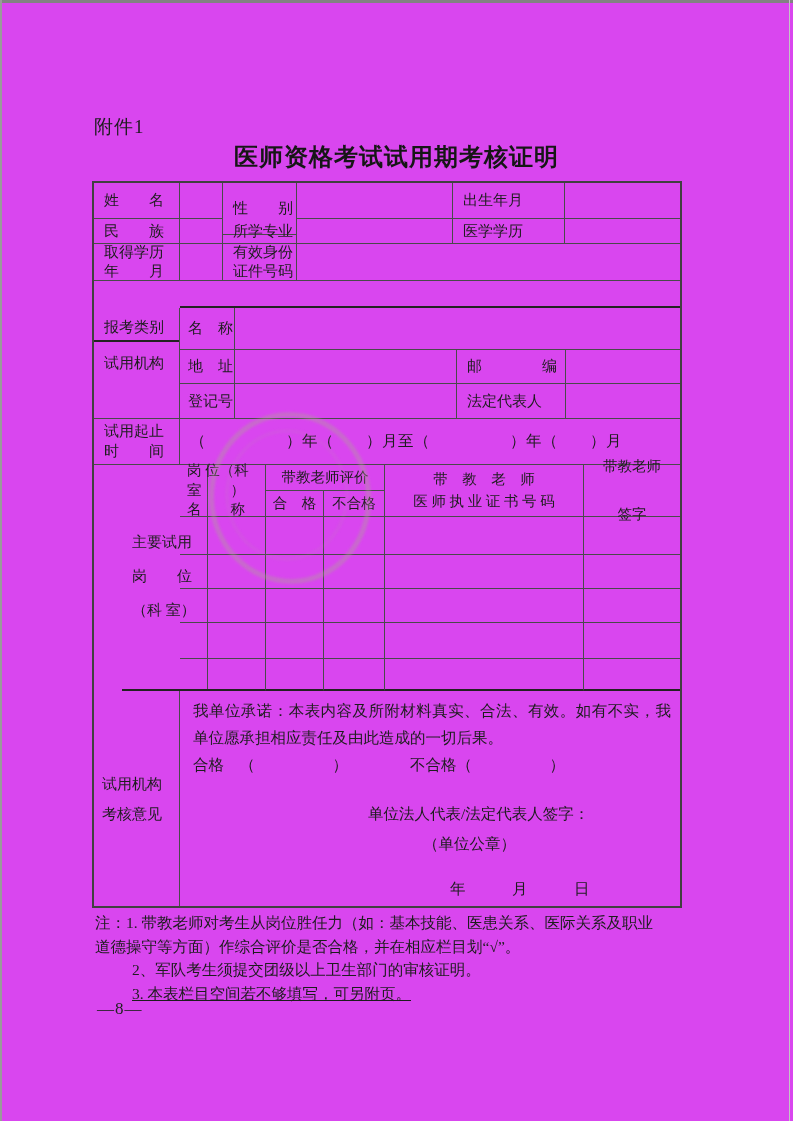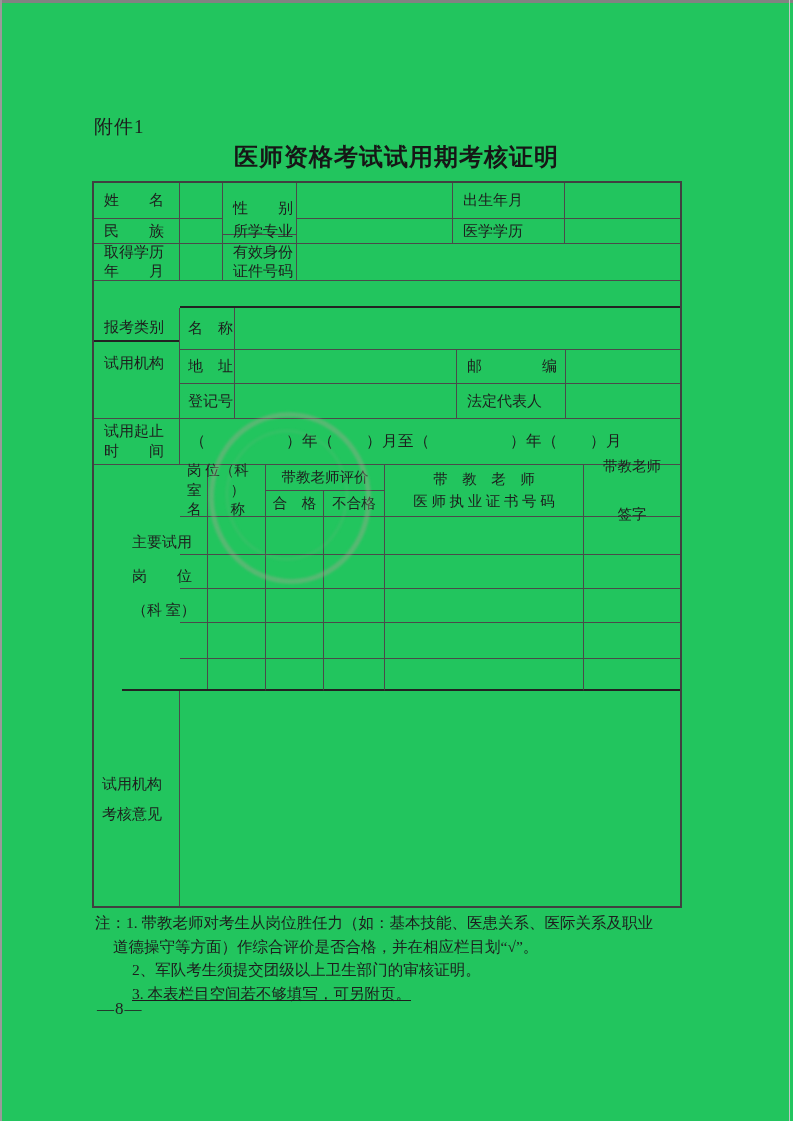--- a/index.html
+++ b/index.html
@@ -4,21 +4,21 @@
 <style>
   html,body{margin:0;padding:0;}
   body{
     width:793px;height:1121px;
     background:#ffffff;
     font-family:"Liberation Serif","DejaVu Serif",serif;
     color:#222222;
     position:relative;
     overflow:hidden;
   }
-  .page{position:absolute;left:0;top:0;width:793px;height:1121px;background:#22c55e;}
+  .page{position:absolute;left:0;top:0;width:793px;height:1121px;background:#d946ef;}
   
   .edge-top{position:absolute;left:0;top:0;width:793px;height:3px;background:#828282;}
   .edge-left{position:absolute;left:0;top:0;width:2px;height:1121px;background:#9a9a9a;}
   .edge-right{position:absolute;left:789px;top:0;width:1px;height:1121px;background:#c4c4c4;}
 
   .attachment{position:absolute;left:94px;top:114px;font-size:19px;letter-spacing:1px;color:#1c1c1c;}
   .doc-title{position:absolute;left:0;top:141px;width:793px;text-align:center;
     font-size:24px;font-weight:bold;letter-spacing:1px;color:#161616;}
 
   .form-table{position:absolute;left:92px;top:181px;width:590px;height:727px;
@@ -37,21 +37,21 @@
 
   .review-content{position:absolute;box-sizing:border-box;}
   .review-p{position:absolute;left:13px;top:7px;width:478px;font-size:15.5px;line-height:26.5px;text-align:justify;}
   .review-passfail{position:absolute;left:13px;top:64px;font-size:15.5px;}
   .review-sign{position:absolute;left:188px;top:113px;font-size:15.5px;}
   .review-seal{position:absolute;left:243px;top:143px;font-size:15.5px;}
   .review-date{position:absolute;left:270px;top:188px;font-size:15.5px;}
 
   .notes{position:absolute;left:95px;top:911px;width:620px;font-size:15.5px;line-height:23.5px;color:#1d1d1d;}
   .note-l1{margin-left:0;}
-  .note-l2{margin-left:18px;}
+  .note-l2{}
   .note-l3{margin-left:37px;}
   .note-l4{margin-left:37px;text-decoration:underline;}
 
   .page-num{position:absolute;left:97px;top:999px;font-size:17px;letter-spacing:1px;}
 
   .stamp{position:absolute;left:209px;top:412px;width:152px;height:162px;border-radius:50%;
     border:5px solid rgba(174,163,148,0.38);filter:blur(1.3px);transform:rotate(-7deg);
     pointer-events:none;z-index:5;}
   .stamp-inner{position:absolute;left:226px;top:430px;width:118px;height:126px;border-radius:50%;
     border:2px solid rgba(180,170,155,0.18);filter:blur(1.5px);pointer-events:none;z-index:5;}
@@ -164,20 +164,27 @@
     <div class="c br bb2" style="left:86px;top:476px;width:86px;height:32px;"></div>
     <div class="c br bb2" style="left:172px;top:476px;width:58px;height:32px;"></div>
     <div class="c br bb2" style="left:230px;top:476px;width:61px;height:32px;"></div>
     <div class="c br bb2" style="left:291px;top:476px;width:199px;height:32px;"></div>
     <div class="c bb2" style="left:490px;top:476px;width:96px;height:32px;"></div>
 
     <div class="c ctr2 br" style="left:0;top:508px;width:86px;height:215px;align-items:flex-start;padding-left:8px;line-height:2.0;">
       <span>试用机构</span>
       <span>考核意见</span>
     </div>
+    <div class="c review-content" style="left:86px;top:508px;width:500px;height:215px;">
+      <div class="review-p">我单位承诺：本表内容及所附材料真实、合法、有效。如有不实，我单位愿承担相应责任及由此造成的一切后果。</div>
+      <div class="review-passfail">合格　（　　　　　）　　　　不合格（　　　　　）</div>
+      <div class="review-sign">单位法人代表/法定代表人签字：</div>
+      <div class="review-seal">（单位公章）</div>
+      <div class="review-date">年　　　月　　　日</div>
+    </div>
   </div>
 
   <div class="stamp"></div>
   <div class="stamp-inner"></div>
 
   <div class="notes">
     <div class="note-l1">注：1. 带教老师对考生从岗位胜任力（如：基本技能、医患关系、医际关系及职业</div>
     <div class="note-l2">道德操守等方面）作综合评价是否合格，并在相应栏目划“√”。</div>
     <div class="note-l3">2、军队考生须提交团级以上卫生部门的审核证明。</div>
     <div class="note-l4">3. 本表栏目空间若不够填写，可另附页。</div>

